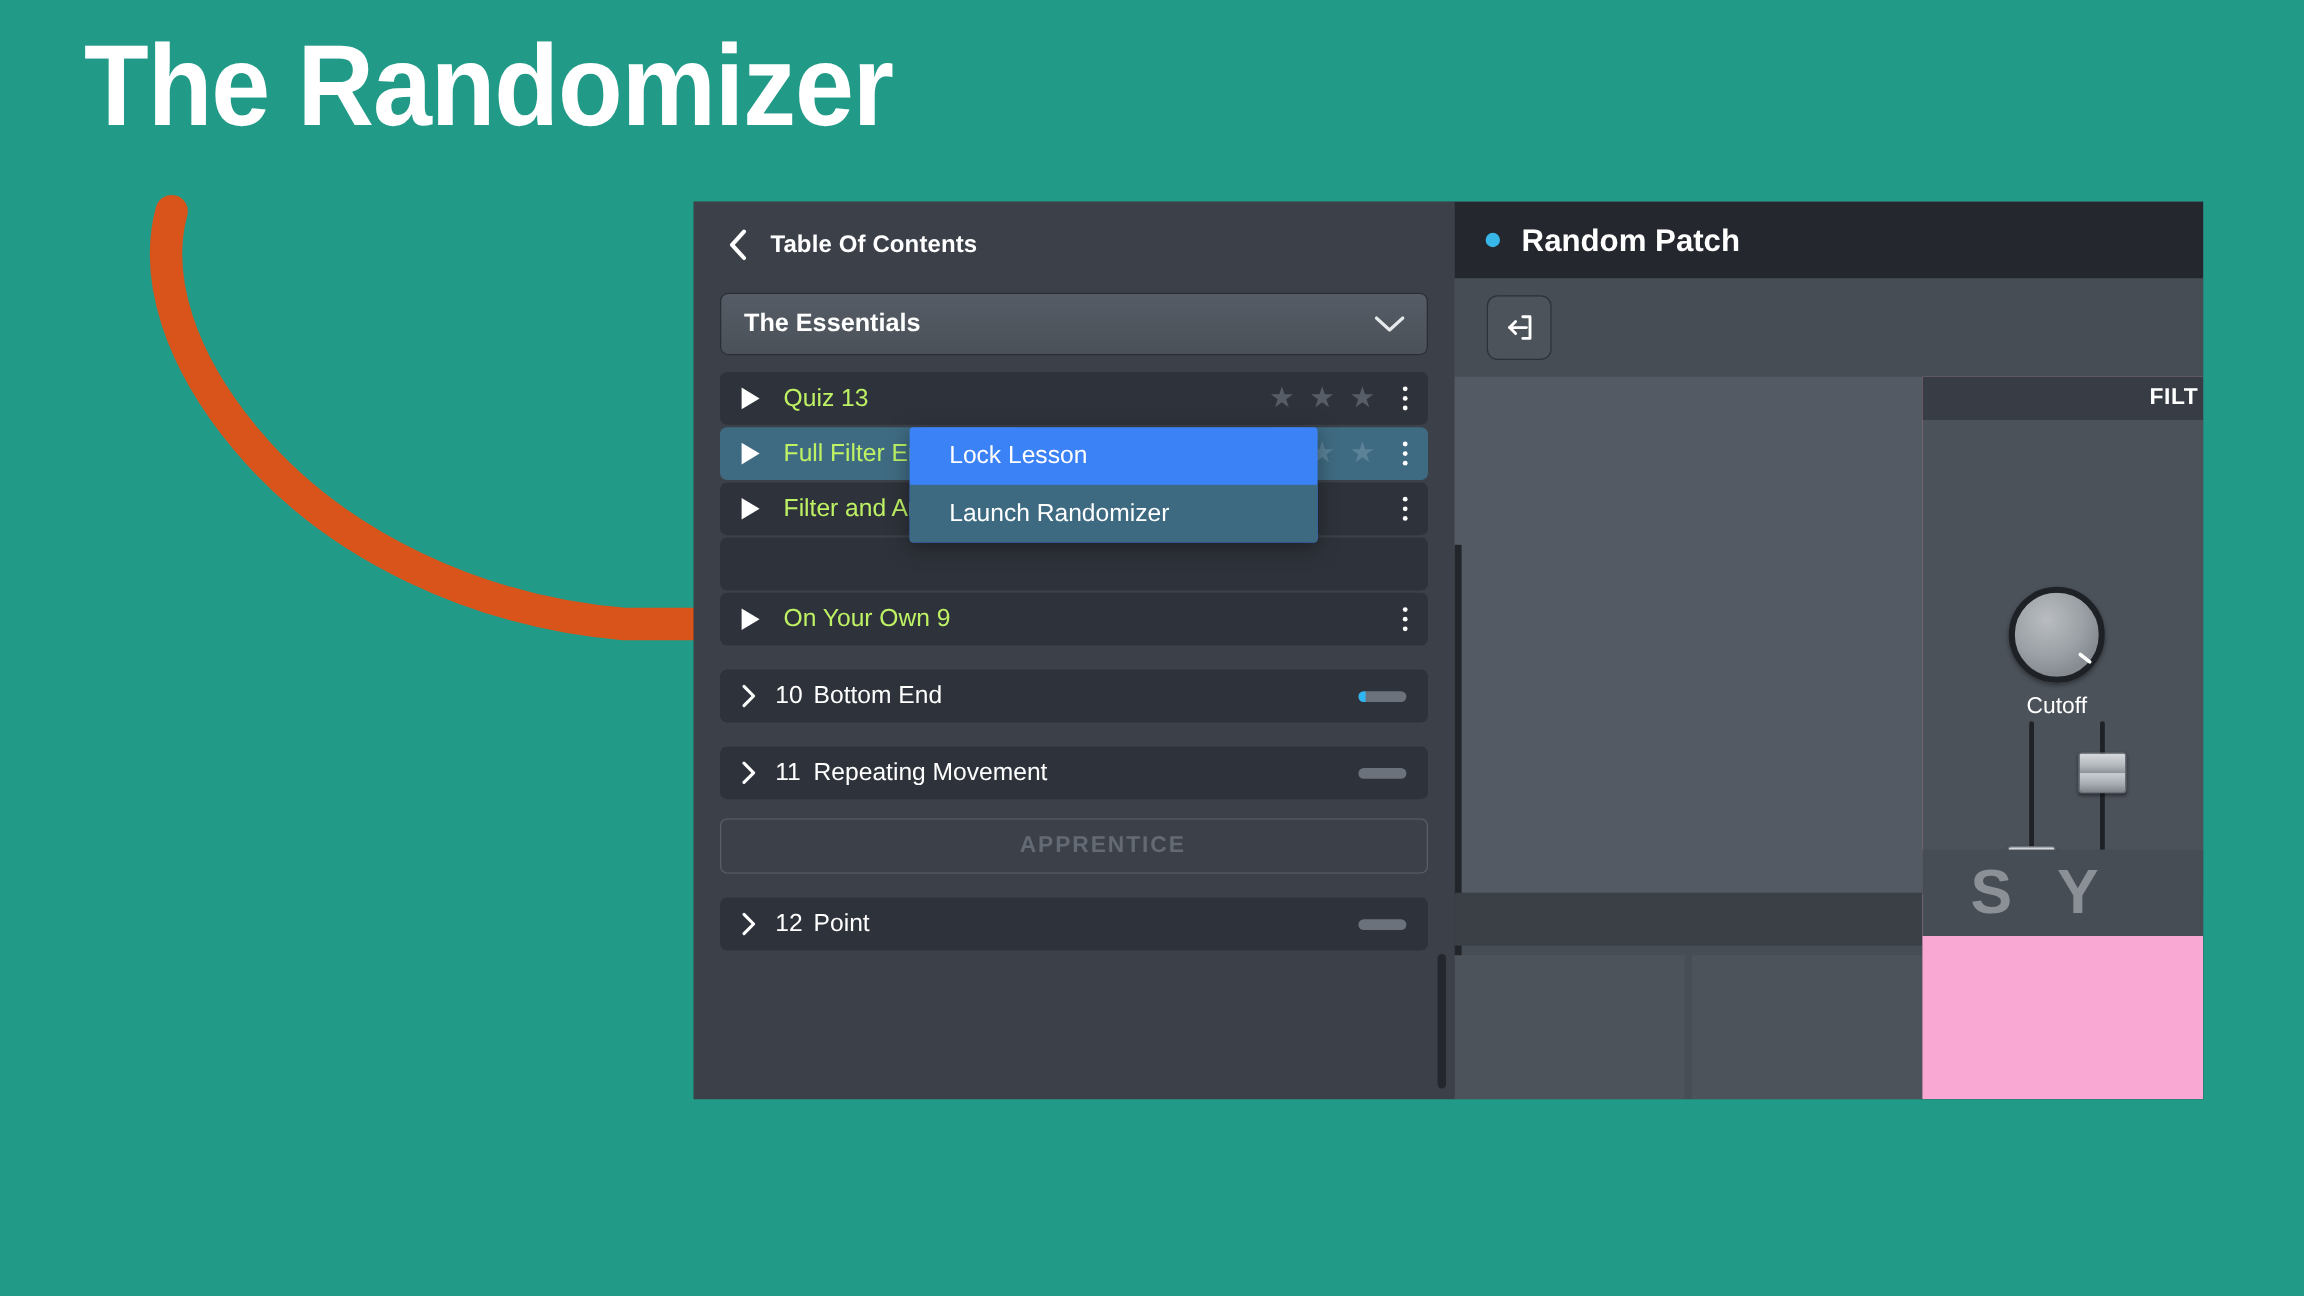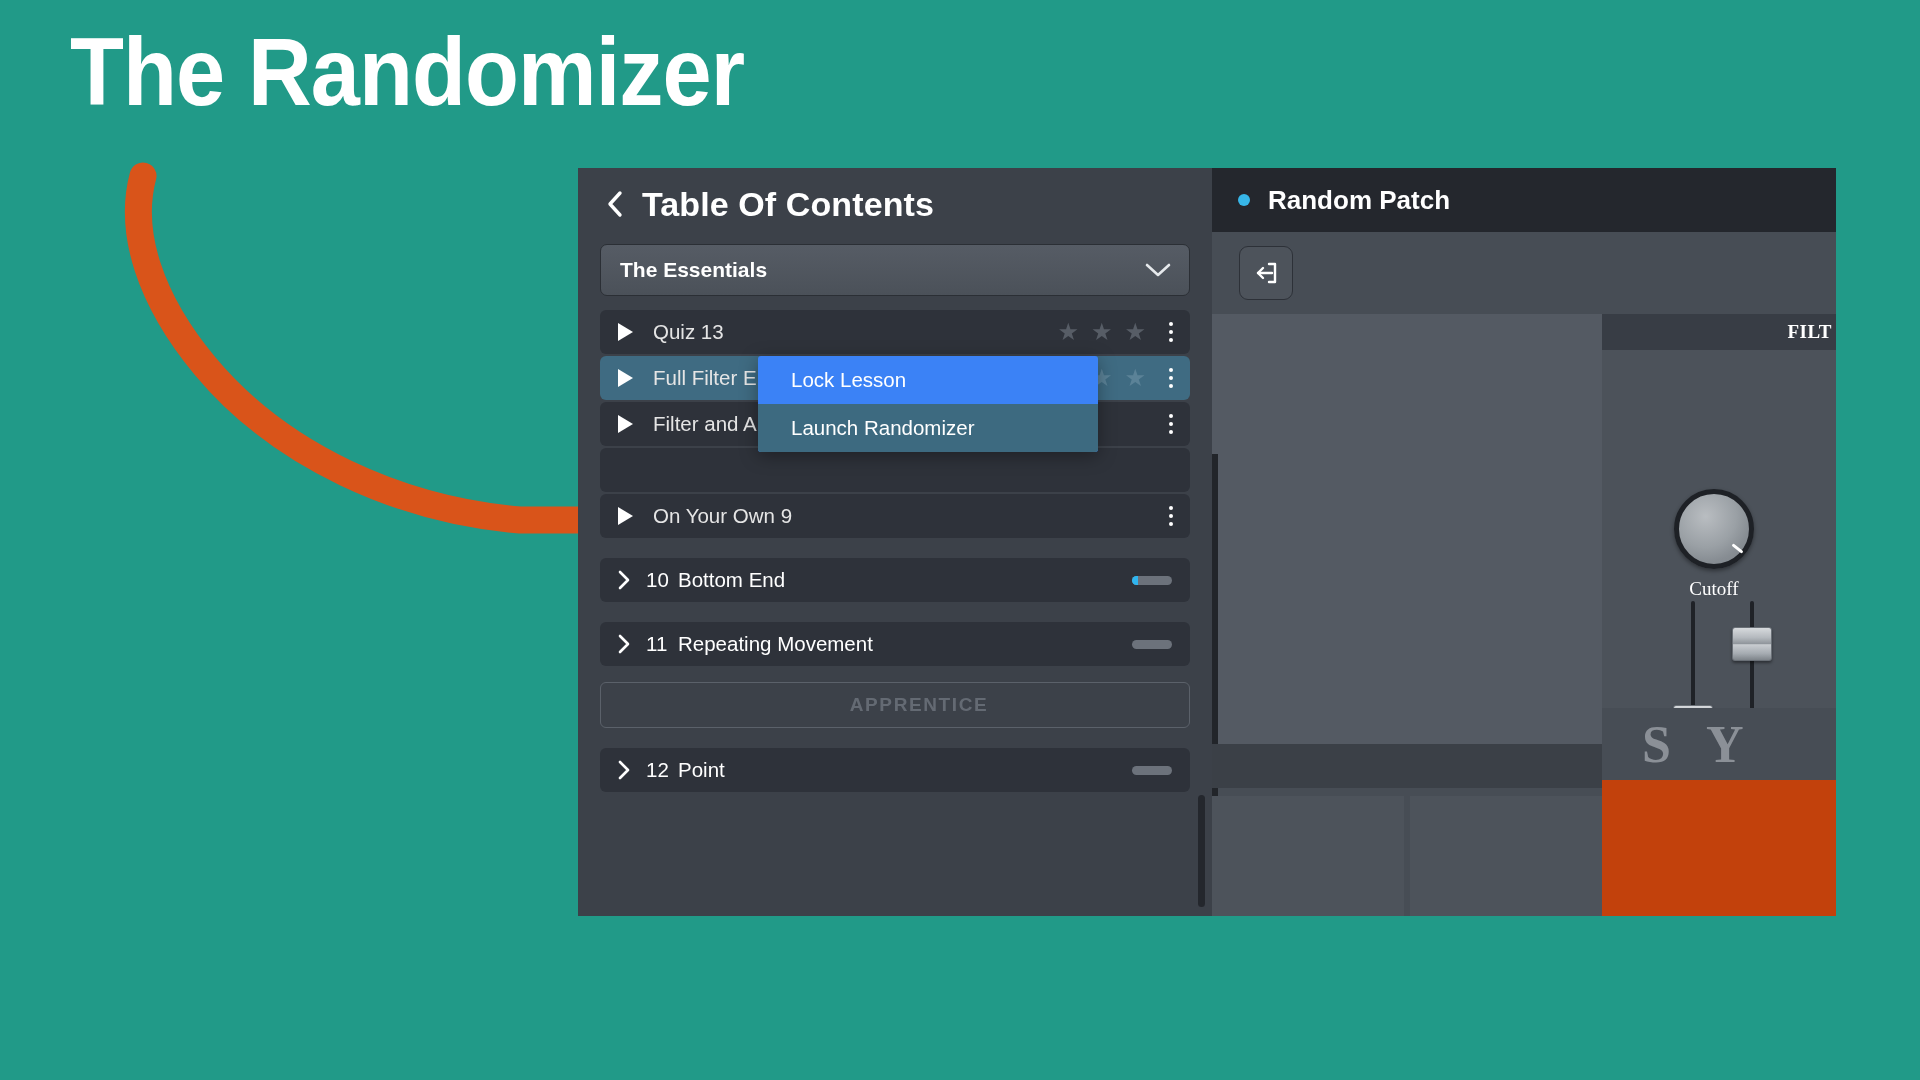--- a/index.html
+++ b/index.html
@@ -71,21 +71,21 @@
   }
   .back-chevron {
     width: 22px; height: 28px;
     display: flex; align-items: center; justify-content: center;
     margin-right: 16px;
     color: #fff;
   }
   .back-chevron svg { display:block; }
   #sidebar-title {
     color: #ffffff;
-    font-size: 34px;
+    font-size: 20px;
     font-weight: bold;
     letter-spacing: 0.1px;
   }
 
   #course-select {
     margin: 4px 22px 0 22px;
     height: 52px;
     border-radius: 7px;
     background: linear-gradient(180deg,#565c65 0%, #4b5159 100%);
     border: 1px solid #2b2f35;
@@ -122,21 +122,21 @@
   .lesson-row.selected { background: #3f6b82; }
   .play-tri {
     width: 0; height: 0;
     border-left: 15px solid #ffffff;
     border-top: 9px solid transparent;
     border-bottom: 9px solid transparent;
     margin-right: 20px;
     flex: none;
   }
   .lesson-label {
-    color: #e5e5e5;
+    color: #bef264;
     font-size: 20.5px;
     flex: 1;
     white-space: nowrap;
     overflow: hidden;
   }
   .stars { display: flex; gap: 12px; margin-right: 22px; }
   .star { color: #575d66; font-size: 24px; line-height: 20px; }
   .selected .star { color: #5b8297; }
   .kebab {
     width: 6px;
@@ -265,22 +265,21 @@
     display: flex;
   }
   #plugin-canvas {
     width: 390px;
     background: #545a63;
     height: 430px;
   }
   #plugin-right-col {
     position: relative;
     flex: 1;
-    background: #c2410c;
-    font-family: Liberation Serif, serif;
+    background: #f9a8d4;
   }
   #filter-header {
     height: 36px;
     background: #383d45;
     display: flex;
     align-items: center;
     justify-content: flex-end;
     padding-right: 4px;
     box-sizing: border-box;
   }

